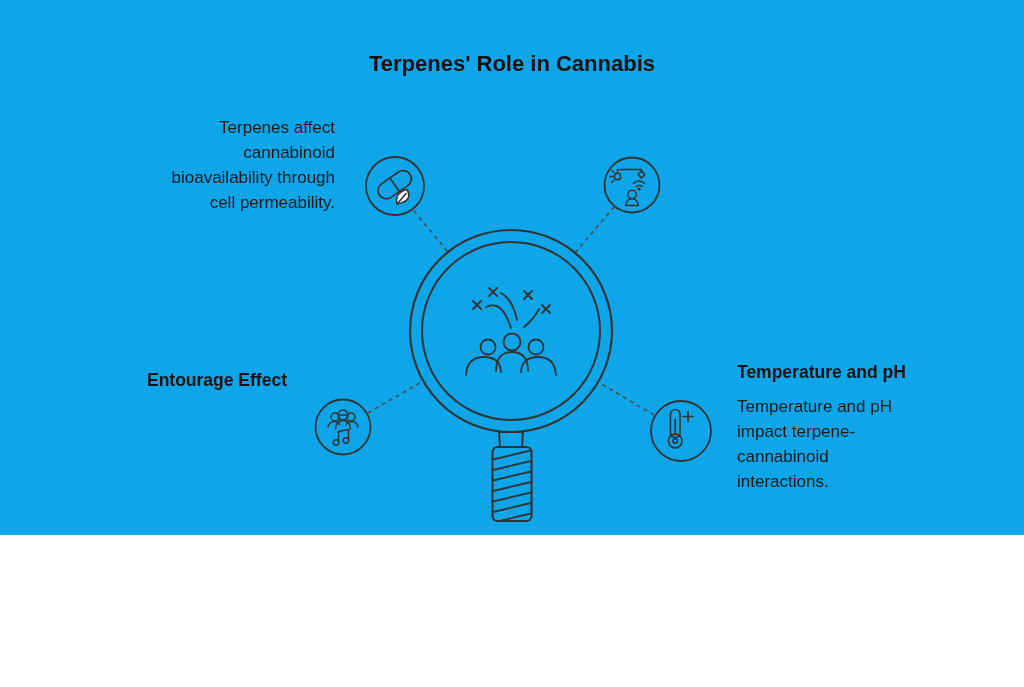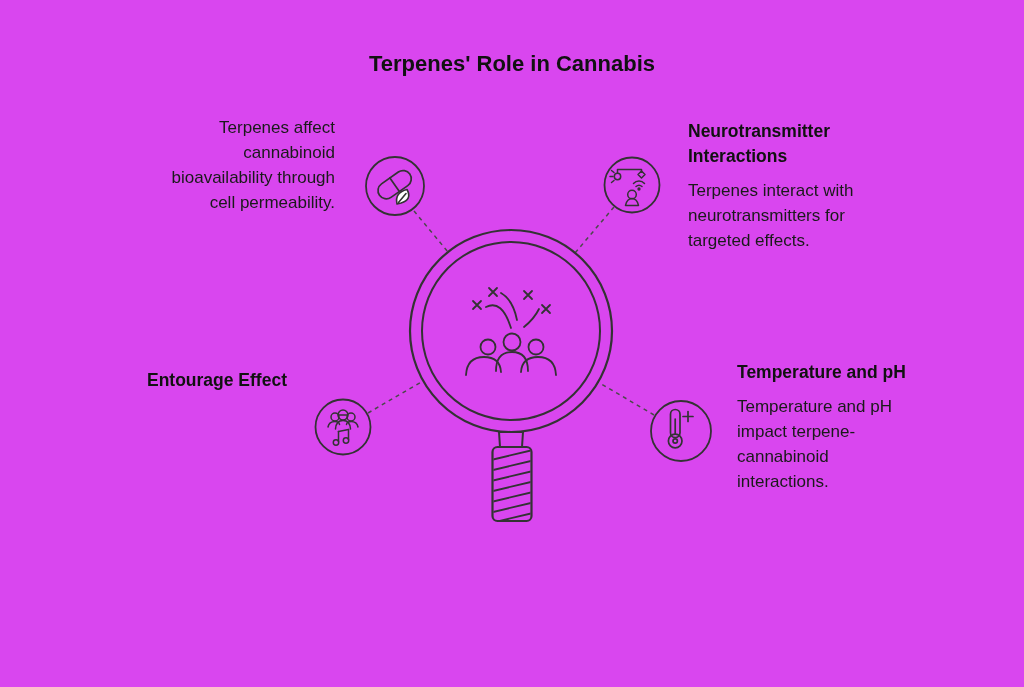--- a/index.html
+++ b/index.html
@@ -1,17 +1,17 @@
 <!DOCTYPE html>
 <html><head>
 <meta charset="utf-8">
 <style>
   html,body { margin:0; padding:0; background:#ffffff; }
   .canvas {
-    position:relative; width:1024px; height:687px; background:#d946ef;
+    position:relative; width:1024px; height:535px; background:#0ea5e9;
     font-family:"Liberation Sans", sans-serif; overflow:hidden; color:#141414;
   }
   .title {
     position:absolute; top:51px; left:0; width:100%; margin:0;
     text-align:center; font-size:22px; font-weight:700; color:#111111;
   }
   .bg { position:absolute; left:0; top:0; }
   .ln { fill:none; stroke:#333333; stroke-linecap:round; stroke-linejoin:round; }
   .dash { fill:none; stroke:#4a4a4a; stroke-width:1.5; stroke-dasharray:4 4; }
   .icon { position:absolute; }
@@ -171,27 +171,20 @@
     </svg>
   </div>
 
   <div class="node align-right" style="top:106px; right:689px;">
     <p>Terpenes affect
 cannabinoid
 bioavailability through
 cell permeability.</p>
   </div>
 
-  <div class="node" style="top:119px; left:688px;">
-    <h3>Neurotransmitter
-Interactions</h3>
-    <p>Terpenes interact with
-neurotransmitters for
-targeted effects.</p>
-  </div>
 
   <div class="node align-right" style="top:368px; right:737px;">
     <h3>Entourage Effect</h3>
   </div>
 
   <div class="node" style="top:360px; left:737px;">
     <h3>Temperature and pH</h3>
     <p>Temperature and pH
 impact terpene-
 cannabinoid

